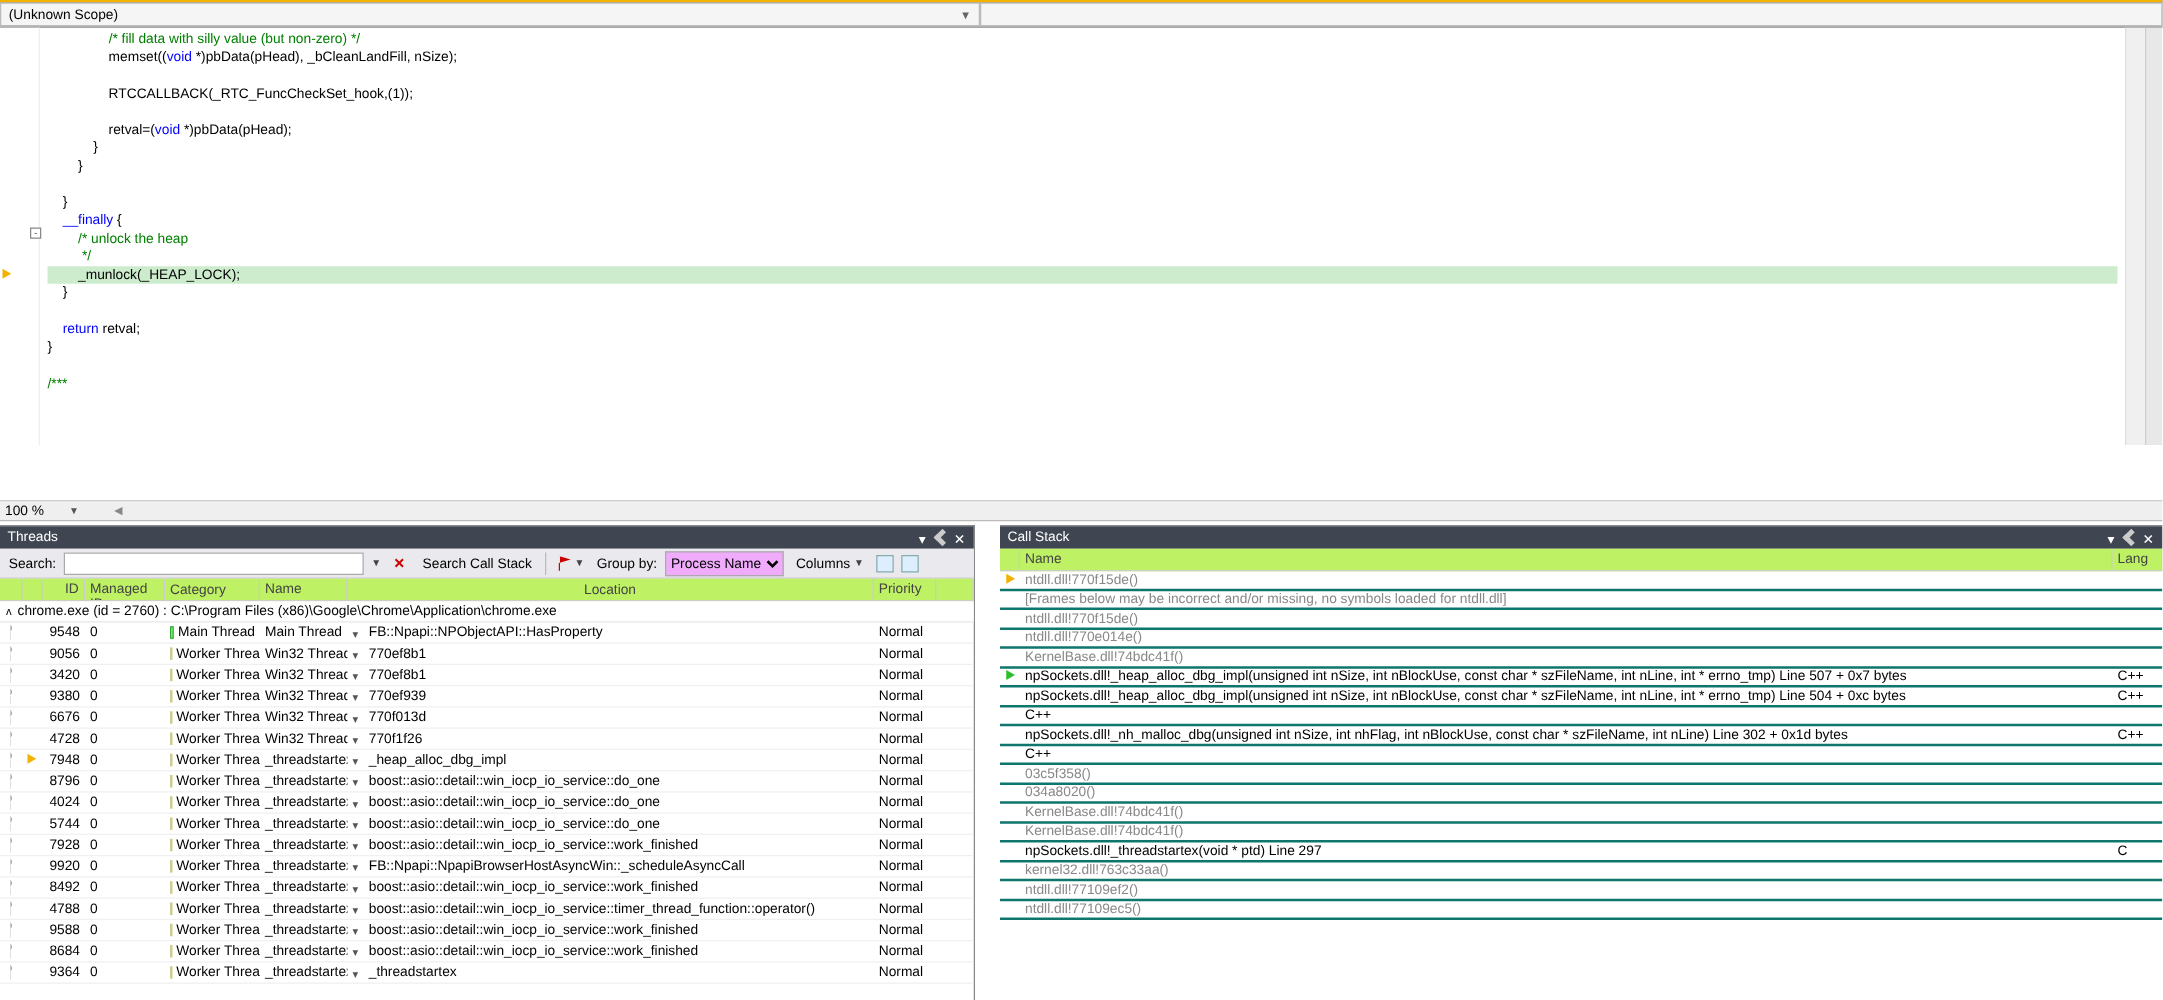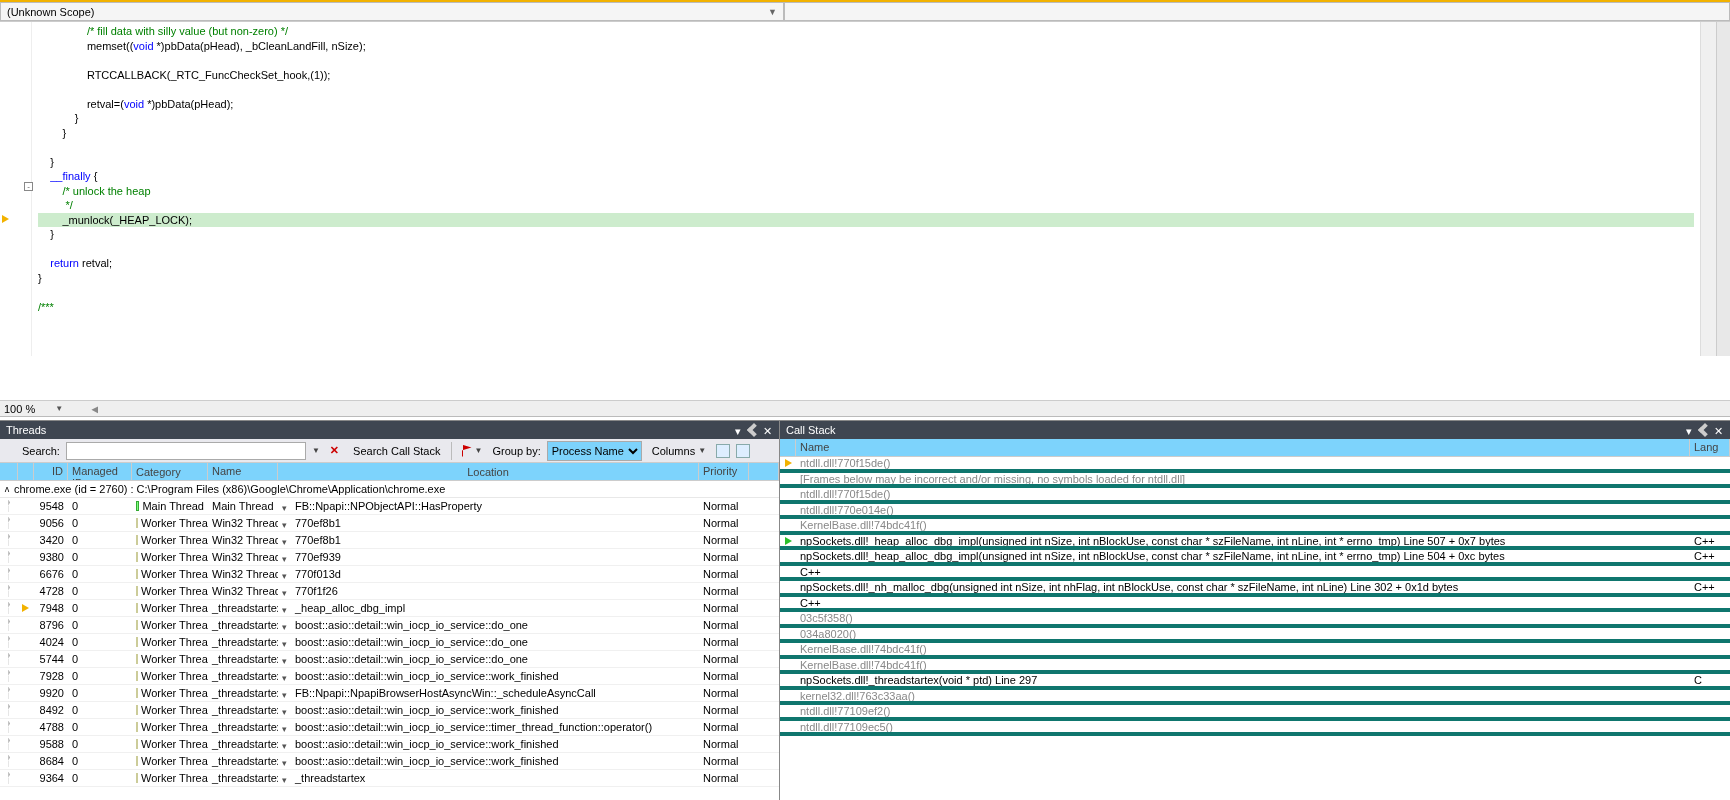--- a/index.html
+++ b/index.html
@@ -21,41 +21,41 @@
 .c-hi { background: #cdeccd; display: inline-block; width: 100%; }
 .exec-arrow { position: absolute; left: 2px; width: 0; height: 0; border-left: 7px solid #f2b200; border-top: 4px solid transparent; border-bottom: 4px solid transparent; }
 .fold { position: absolute; left: 24px; width: 9px; height: 9px; border: 1px solid #888; background: #fff; font-size: 8px; line-height: 7px; text-align: center; color: #555; }
 .zoom-bar { height: 16px; background: #efefef; border-top: 1px solid #ccc; display: flex; align-items: center; padding: 0 4px; gap: 20px; margin-top: 44px; }
 .zoom-bar .dd { font-size: 8px; color: #555; }
 .hsplit { height: 4px; background: #fff; border-top: 1px solid #bbb; }
 .vscrollstub { width: 16px; background: #f0f0f0; border-left: 1px solid #ddd; }
 .rightstub { width: 14px; background: #e8e8e8; border-left: 1px solid #ccc; }
 
 
-.bottom { flex: 0 0 380px; display: flex; }
+.bottom { flex: 0 0 380px; display: flex; gap: 20px; }
 .pane { display: flex; flex-direction: column; border-top: 1px solid #888; }
 .pane-threads { flex: 0 0 780px; border-right: 1px solid #888; }
 .pane-stack  { flex: 1; }
 .pane-title { background: #3f4651; color: #fff; height: 18px; display: flex; align-items: center; padding: 0 6px; font-size: 11px; }
 .pane-title .sp { margin-left: auto; display: flex; gap: 4px; }
 .pane-title .ico { width: 10px; height: 10px; display: inline-block; }
 .pin { border-left: 4px solid #ccc; border-bottom: 4px solid #ccc; transform: rotate(45deg); }
 
 
-.th-toolbar { height: 24px; background: #e9e9ee; border-bottom: 1px solid #ccc; display: flex; align-items: center; padding: 0 22px; gap: 6px; }
+.th-toolbar { height: 24px; background: #e9e9ee; border-bottom: 1px solid #ccc; display: flex; align-items: center; padding: 0 7px; gap: 6px; }
 .th-toolbar input[type=text] { width: 240px; height: 18px; border: 1px solid #aaa; padding: 0 3px; }
-.th-toolbar select { height: 20px; border: 1px solid #aaa; background: #7dd3fc; }
+.th-toolbar select { height: 20px; border: 1px solid #aaa; background: #f0abfc; }
 .th-toolbar .btn { padding: 1px 4px; display: flex; align-items: center; gap: 3px; }
 .th-toolbar .x { color: #c00; font-weight: bold; }
 .th-toolbar .flag { width: 10px; height: 12px; background: #c00; clip-path: polygon(0 0,100% 25%,0 50%,0 100%,15% 100%,15% 0); }
 .th-toolbar .dd { font-size: 8px; color: #444; }
 .tiny-ico { width: 14px; height: 14px; border: 1px solid #8aa; background: #def; }
 
 
-.grid-head { display: flex; background: #7dd3fc; border-bottom: 1px solid #ccc; height: 18px; }
+.grid-head { display: flex; background: #bef264; border-bottom: 1px solid #ccc; height: 18px; }
 .grid-head > div { border-right: 1px solid #ccc; padding: 2px 4px; color: #444; overflow: hidden; }
 .grid-body { overflow-y: auto; flex: 1; }
 .grid-row { display: flex; height: 17px; align-items: center; border-bottom: 1px solid #f0f0f0; justify-content: space-between; }
 .grid-row > div { padding: 0 4px; overflow: hidden; white-space: nowrap; }
 
 
 .tc0 { width: 18px; text-align: center; }
 .tc0b { width: 16px; }
 .tc1 { width: 34px; text-align: right; }
 .tc2 { width: 64px; }
@@ -67,21 +67,21 @@
 .flagico { width: 10px; height: 12px; border: 1px solid #aaa; background: #fff; clip-path: polygon(0 0,100% 25%,0 50%,0 100%,15% 100%,15% 0); }
 .catbox { width: 10px; height: 10px; border: 1px solid #cc9; background: #ffffcc; }
 .catbox.main { background: #7fff7f; border-color: #3a3; }
 .expico { width: 10px; height: 10px; display: inline-block; }
 .expico::before { content: "▾"; font-size: 9px; color: #555; }
 .grp-row { background: #fff; font-weight: normal; display: flex; align-items: center; height: 17px; border-bottom: 1px solid #e8e8e8; }
 .grp-row .chev { width: 14px; text-align: center; font-size: 9px; }
 .cur-arrow { width: 0; height: 0; border-left: 7px solid #f2b200; border-top: 4px solid transparent; border-bottom: 4px solid transparent; display: inline-block; }
 
 
-.cs-row { display: flex; height: 15.5px; border-bottom: 4px solid #0f766e; }
+.cs-row { display: flex; height: 15.5px; align-items: center; border-bottom: 2px solid #0f766e; }
 .cs0 { width: 16px; text-align: center; }
 .cs1 { flex: 1; overflow: hidden; white-space: nowrap; padding: 0 4px; }
 .cs2 { width: 40px; padding: 0 4px; }
 .cs-dim { color: #888; }
 .cs-arrow-y { width: 0; height: 0; border-left: 7px solid #f2b200; border-top: 4px solid transparent; border-bottom: 4px solid transparent; display: inline-block; }
 .cs-arrow-g { width: 0; height: 0; border-left: 7px solid #2bbf2b; border-top: 4px solid transparent; border-bottom: 4px solid transparent; display: inline-block; }
 </style>
 </head>
 <body>
 

